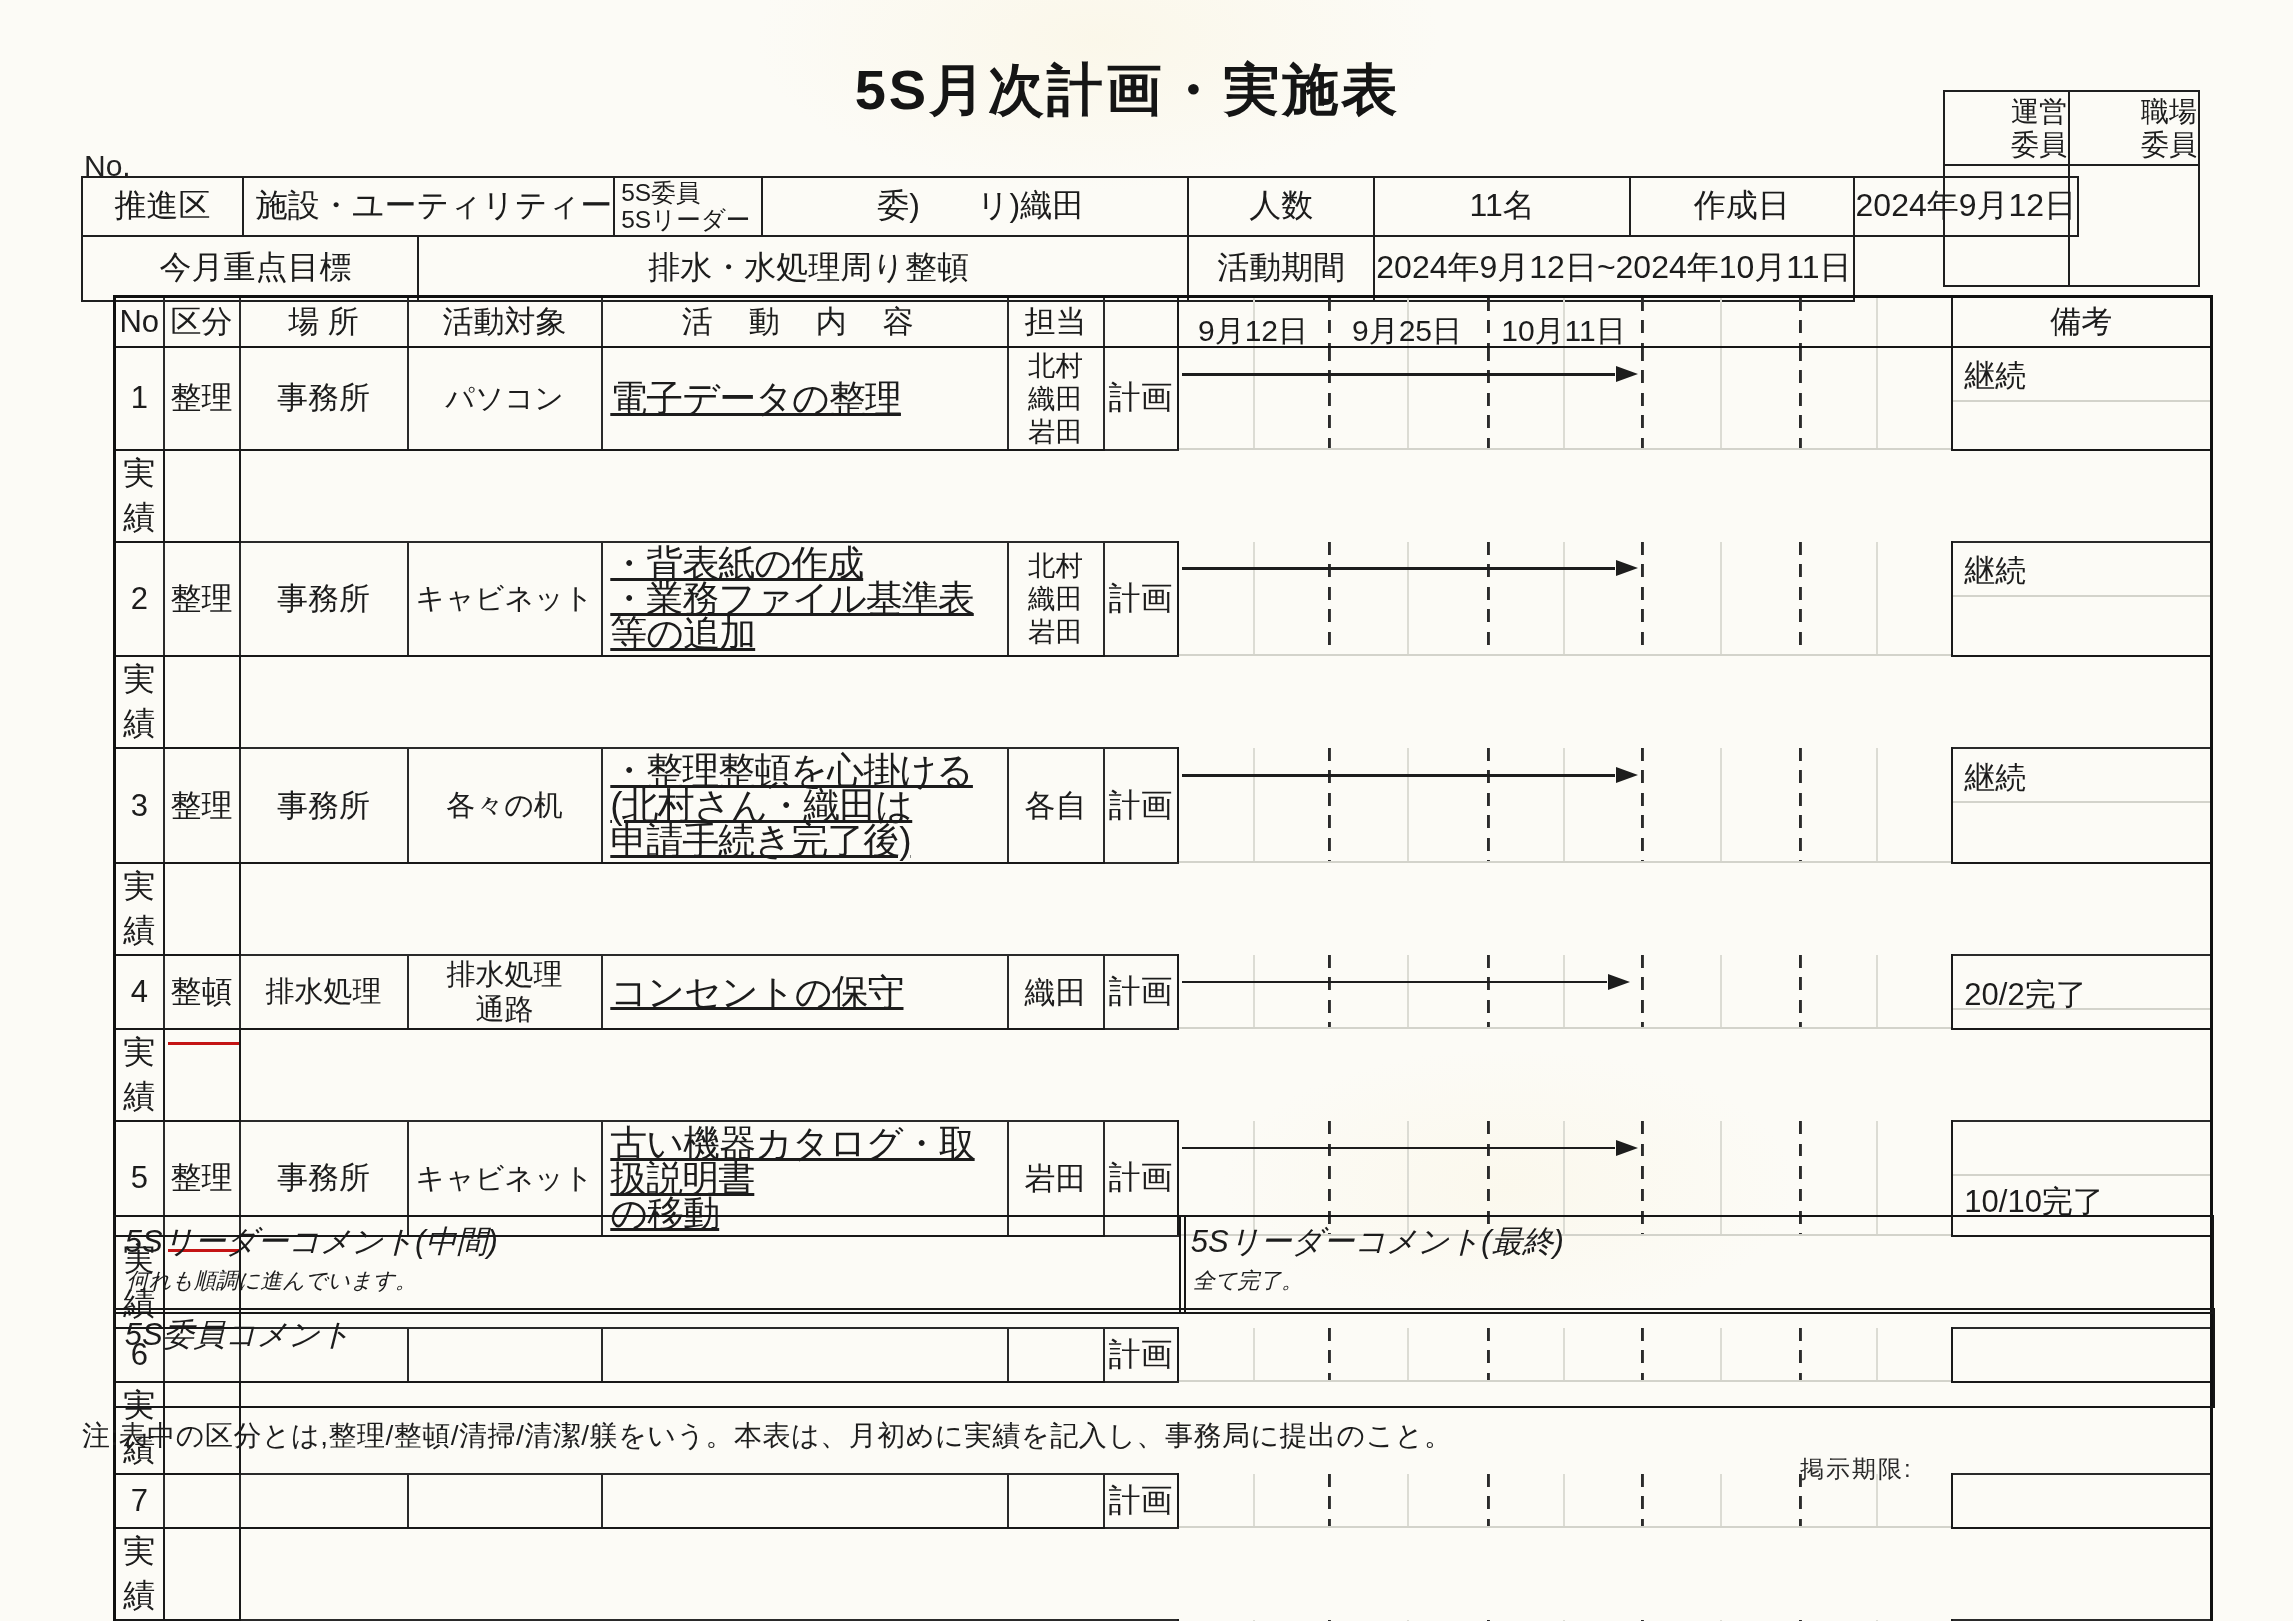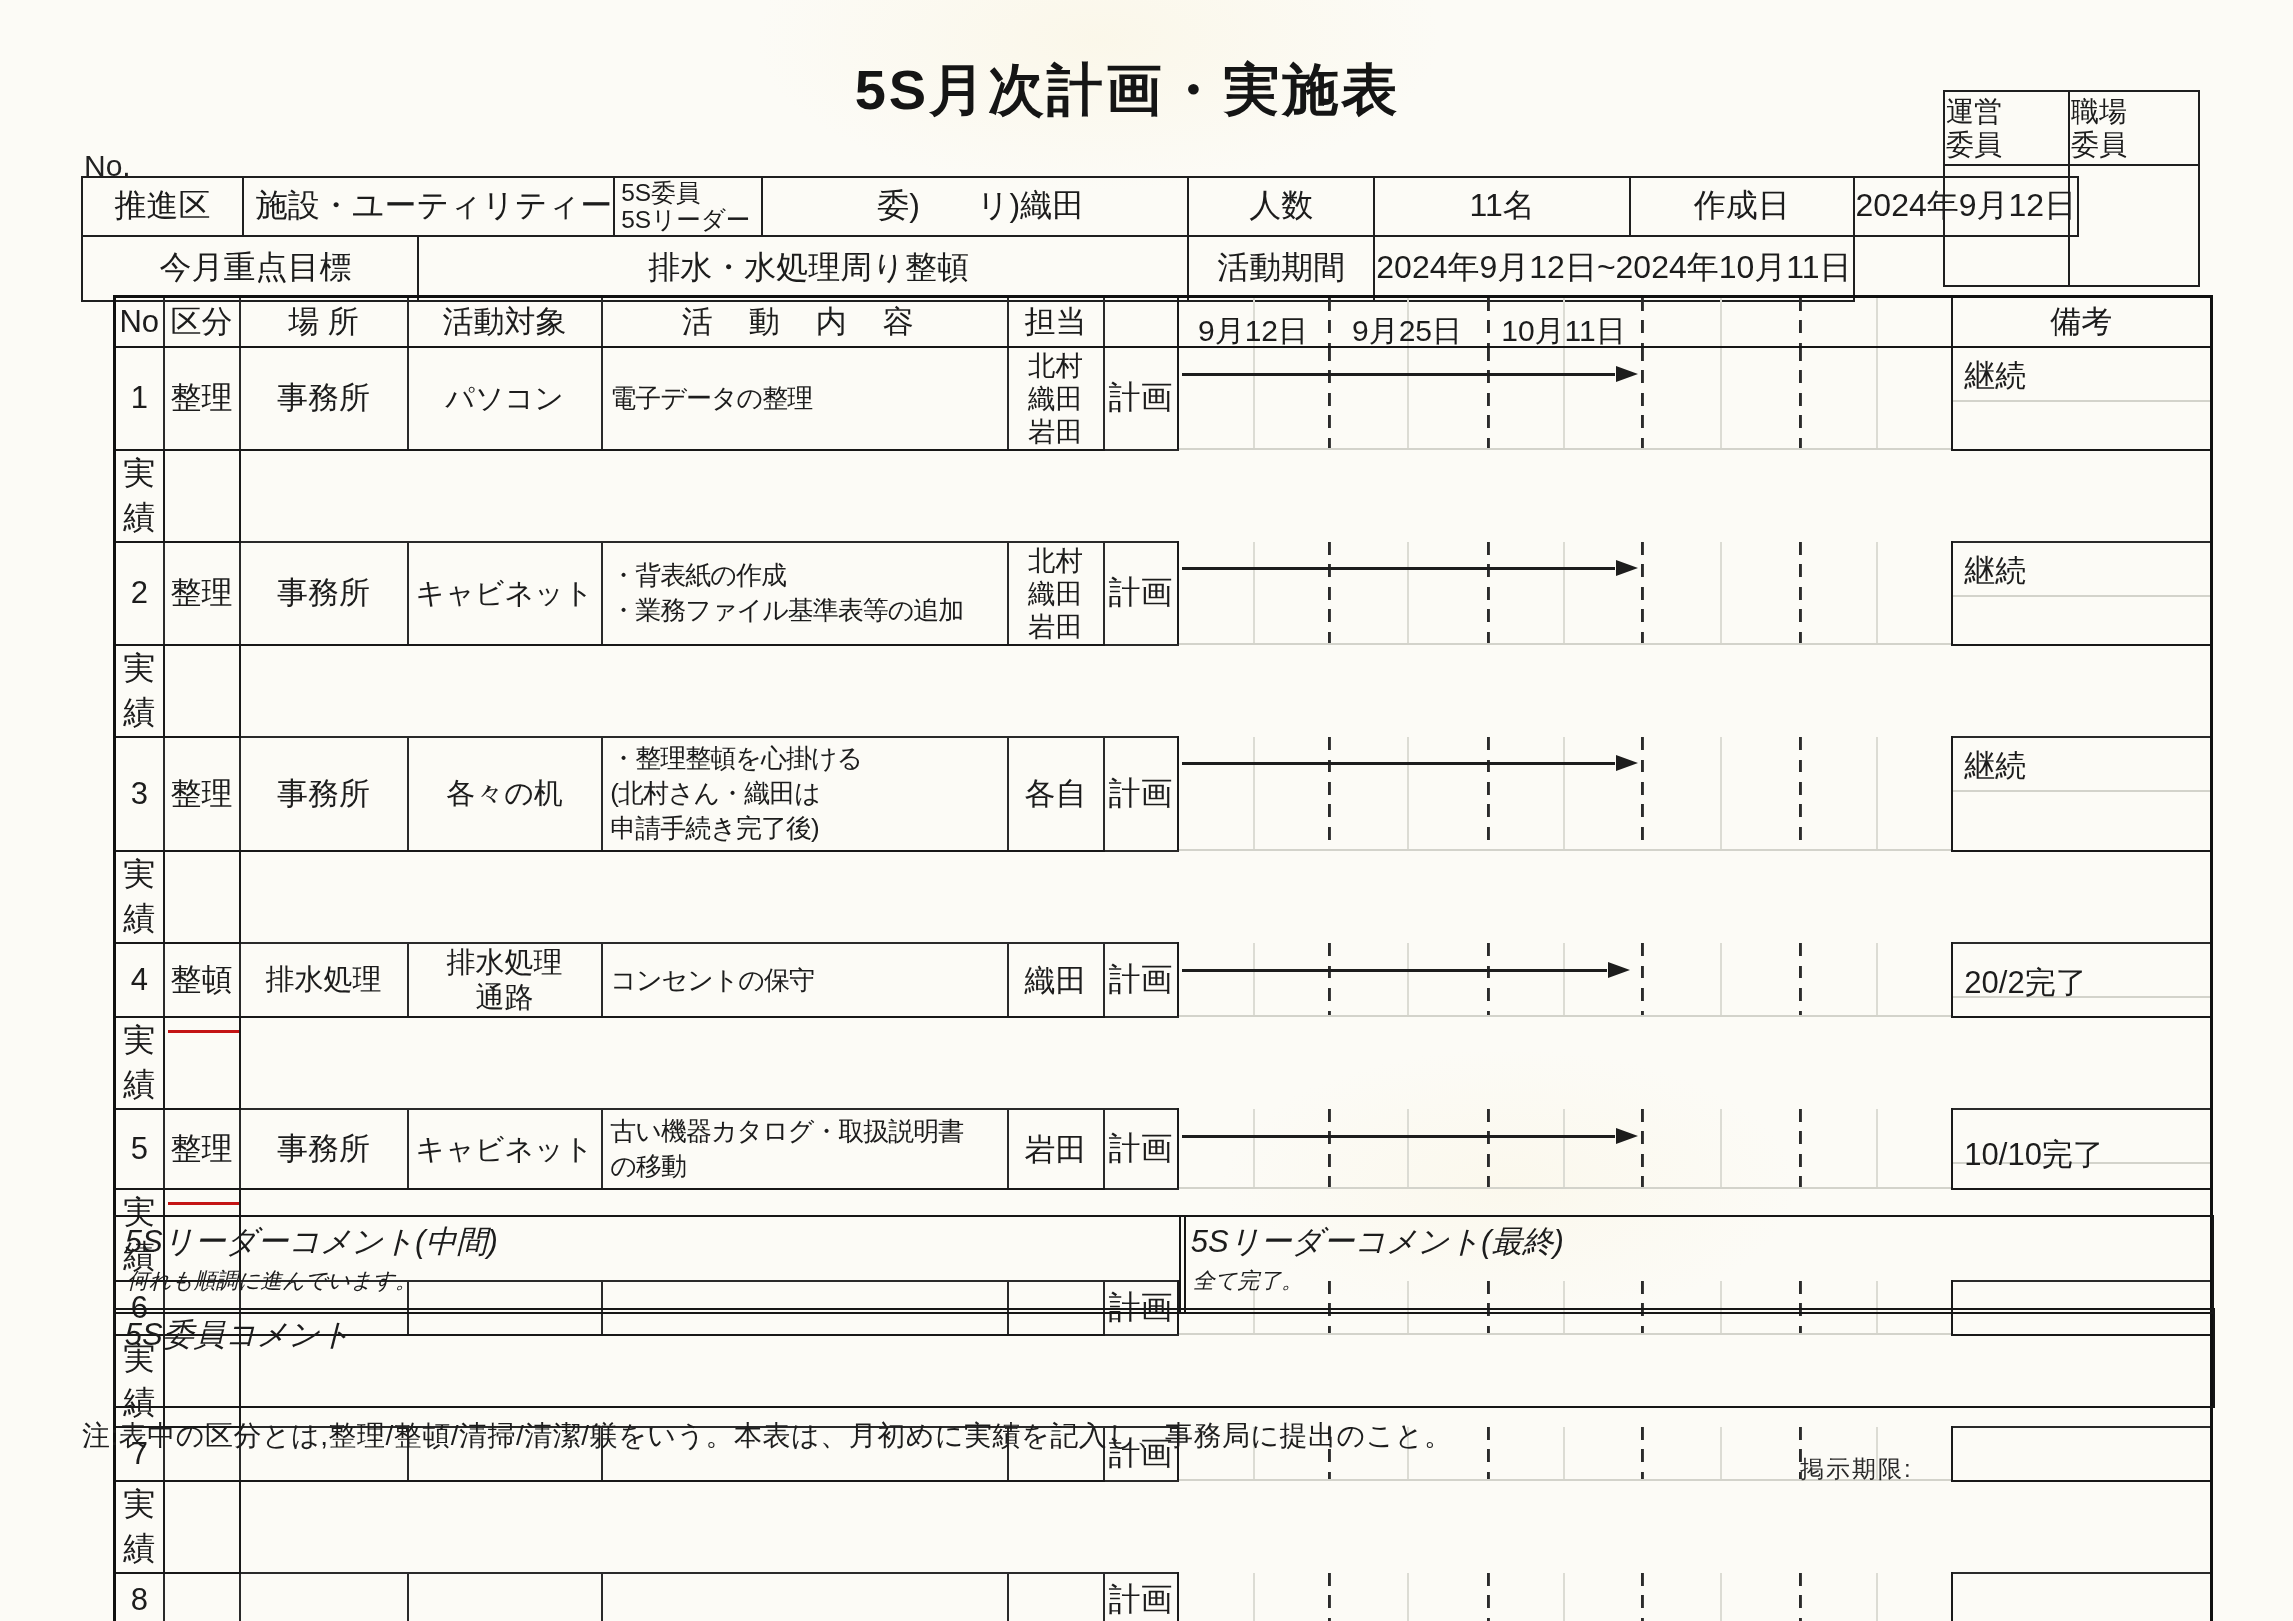--- a/index.html
+++ b/index.html
@@ -20,34 +20,34 @@
   td,th{box-sizing:border-box;overflow:hidden;font-weight:normal;}
   
   #hband{left:81px;top:176px;}
   #hband td{border:2.9px solid #1f1f1f;font-size:32px;vertical-align:middle;white-space:nowrap;margin-left:24px;}
   #hband .ctr{text-align:center;}
   #hband .lft{text-align:center;padding-left:11.8px;}
   #hband .small{font-size:24.5px;line-height:27.4px;padding-left:5.9px;}
   #hband .iname{margin-left:57px;}
   
   #stamps{left:1943px;top:90px;}
-  #stamps td{border:2.9px solid #1f1f1f;text-align:left;font-size:28px;line-height:33px;vertical-align:middle;}
+  #stamps td{border:2.9px solid #1f1f1f;text-align:right;font-size:28px;line-height:33px;vertical-align:middle;}
   
   #main{left:113px;top:295px;}
   #main td,#main th{border:2px solid #2a2a2a;font-size:31px;vertical-align:middle;text-align:center;position:relative;}
   #main th{border-bottom:2.9px solid #161616;height:50px;font-weight:normal;}
   #main tr.half td{height:54px;}
   #main td.rs{border-bottom:2.9px solid #181818;}
   #main tr.act td{border-bottom:2.9px solid #181818;}
   #main td.lbl,#main th.lblh{border-right:2.9px solid #1a1a1a;}
   #main td.g,#main th.ghead{border-right:2.9px solid #1a1a1a;border-left:2.9px solid #1a1a1a;}
   #main td.g{border-top:0;padding:0;}
   #main tr.pln td.g{border-bottom:0;}
   #main tr.pln td.g::after{content:"";position:absolute;left:0;right:0;bottom:0;height:2px;background:#d3d3cb;}
-  #main td.cnt{text-align:left;padding:3.9px 7.8px;font-size:26px;line-height:35px;letter-spacing:-1px;}
+  #main td.cnt{text-align:left;padding:3.9px 7.8px;font-size:37px;line-height:35px;letter-spacing:-1px;text-decoration:underline;}
   #main td.tgt{font-size:29px;line-height:35px;}
   #main td.tan{font-size:27.4px;line-height:33px;}
   #main td.lbl{font-size:32px;}
   #main td.rem{text-align:left;font-size:31px;
       background-image:linear-gradient(#d3d3cb,#d3d3cb);background-size:100% 2px;background-position:0 52px;background-repeat:no-repeat;}
   #main td.remtop{vertical-align:top;padding:7.8px 11.8px;}
   #main td.rembot{vertical-align:bottom;padding:0 11.8px 11.8px 11.8px;}
   
   .g,.ghead{
     background-image:

